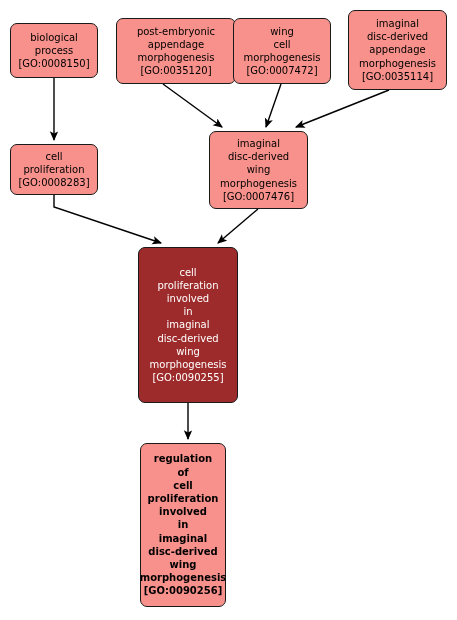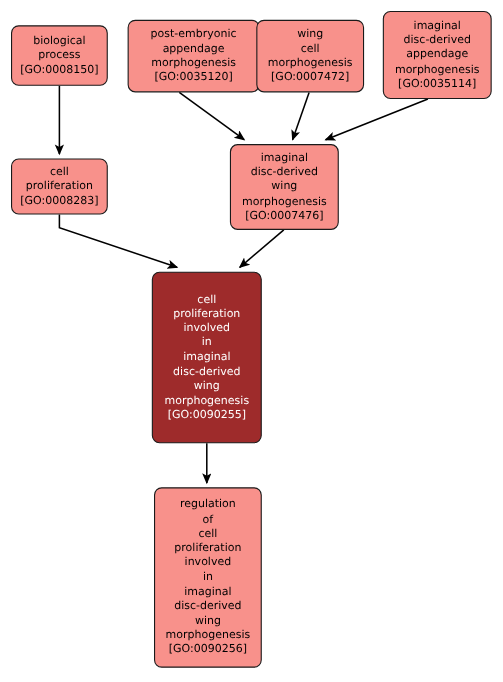--- a/index.html
+++ b/index.html
@@ -115,21 +115,21 @@
         <span class="line">cell</span>
         <span class="line">proliferation</span>
         <span class="line">involved</span>
         <span class="line">in</span>
         <span class="line">imaginal</span>
         <span class="line">disc-derived</span>
         <span class="line">wing</span>
         <span class="line">morphogenesis</span>
         <span class="line">[GO:0090255]</span>
       </div>
-      <div class="node light" title="GO:0090256" style="left: 140px; top: 443px; width: 98px; height: 164px;">
+      <div class="node light" title="GO:0090256" style="left: 140px; top: 443px; width: 86px; height: 164px; font-weight: bold;">
         <span class="line">regulation</span>
         <span class="line">of</span>
         <span class="line">cell</span>
         <span class="line">proliferation</span>
         <span class="line">involved</span>
         <span class="line">in</span>
         <span class="line">imaginal</span>
         <span class="line">disc-derived</span>
         <span class="line">wing</span>
         <span class="line">morphogenesis</span>

